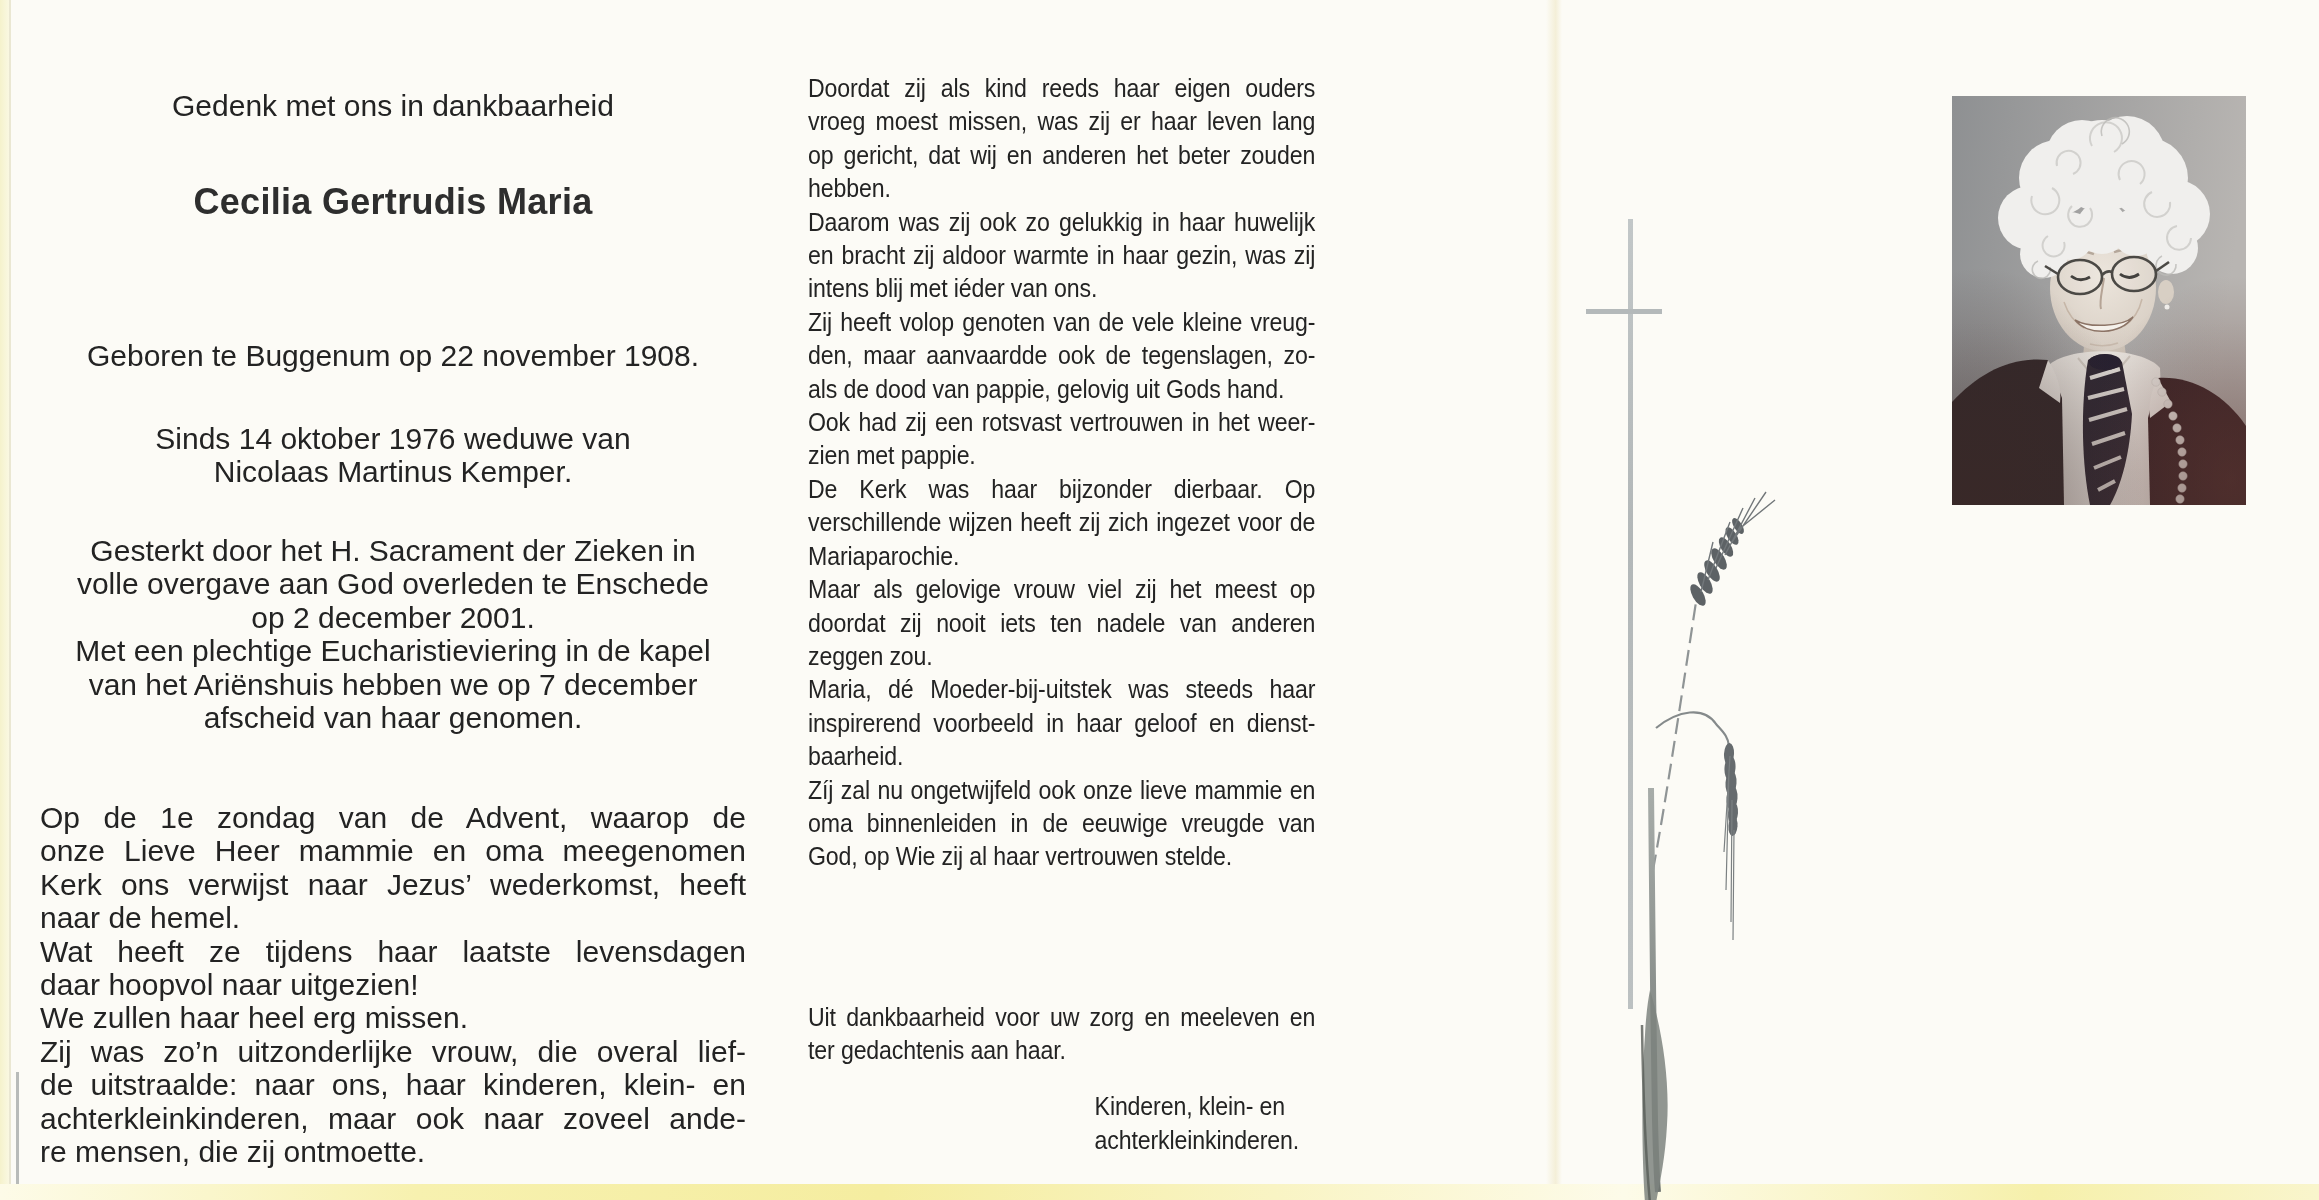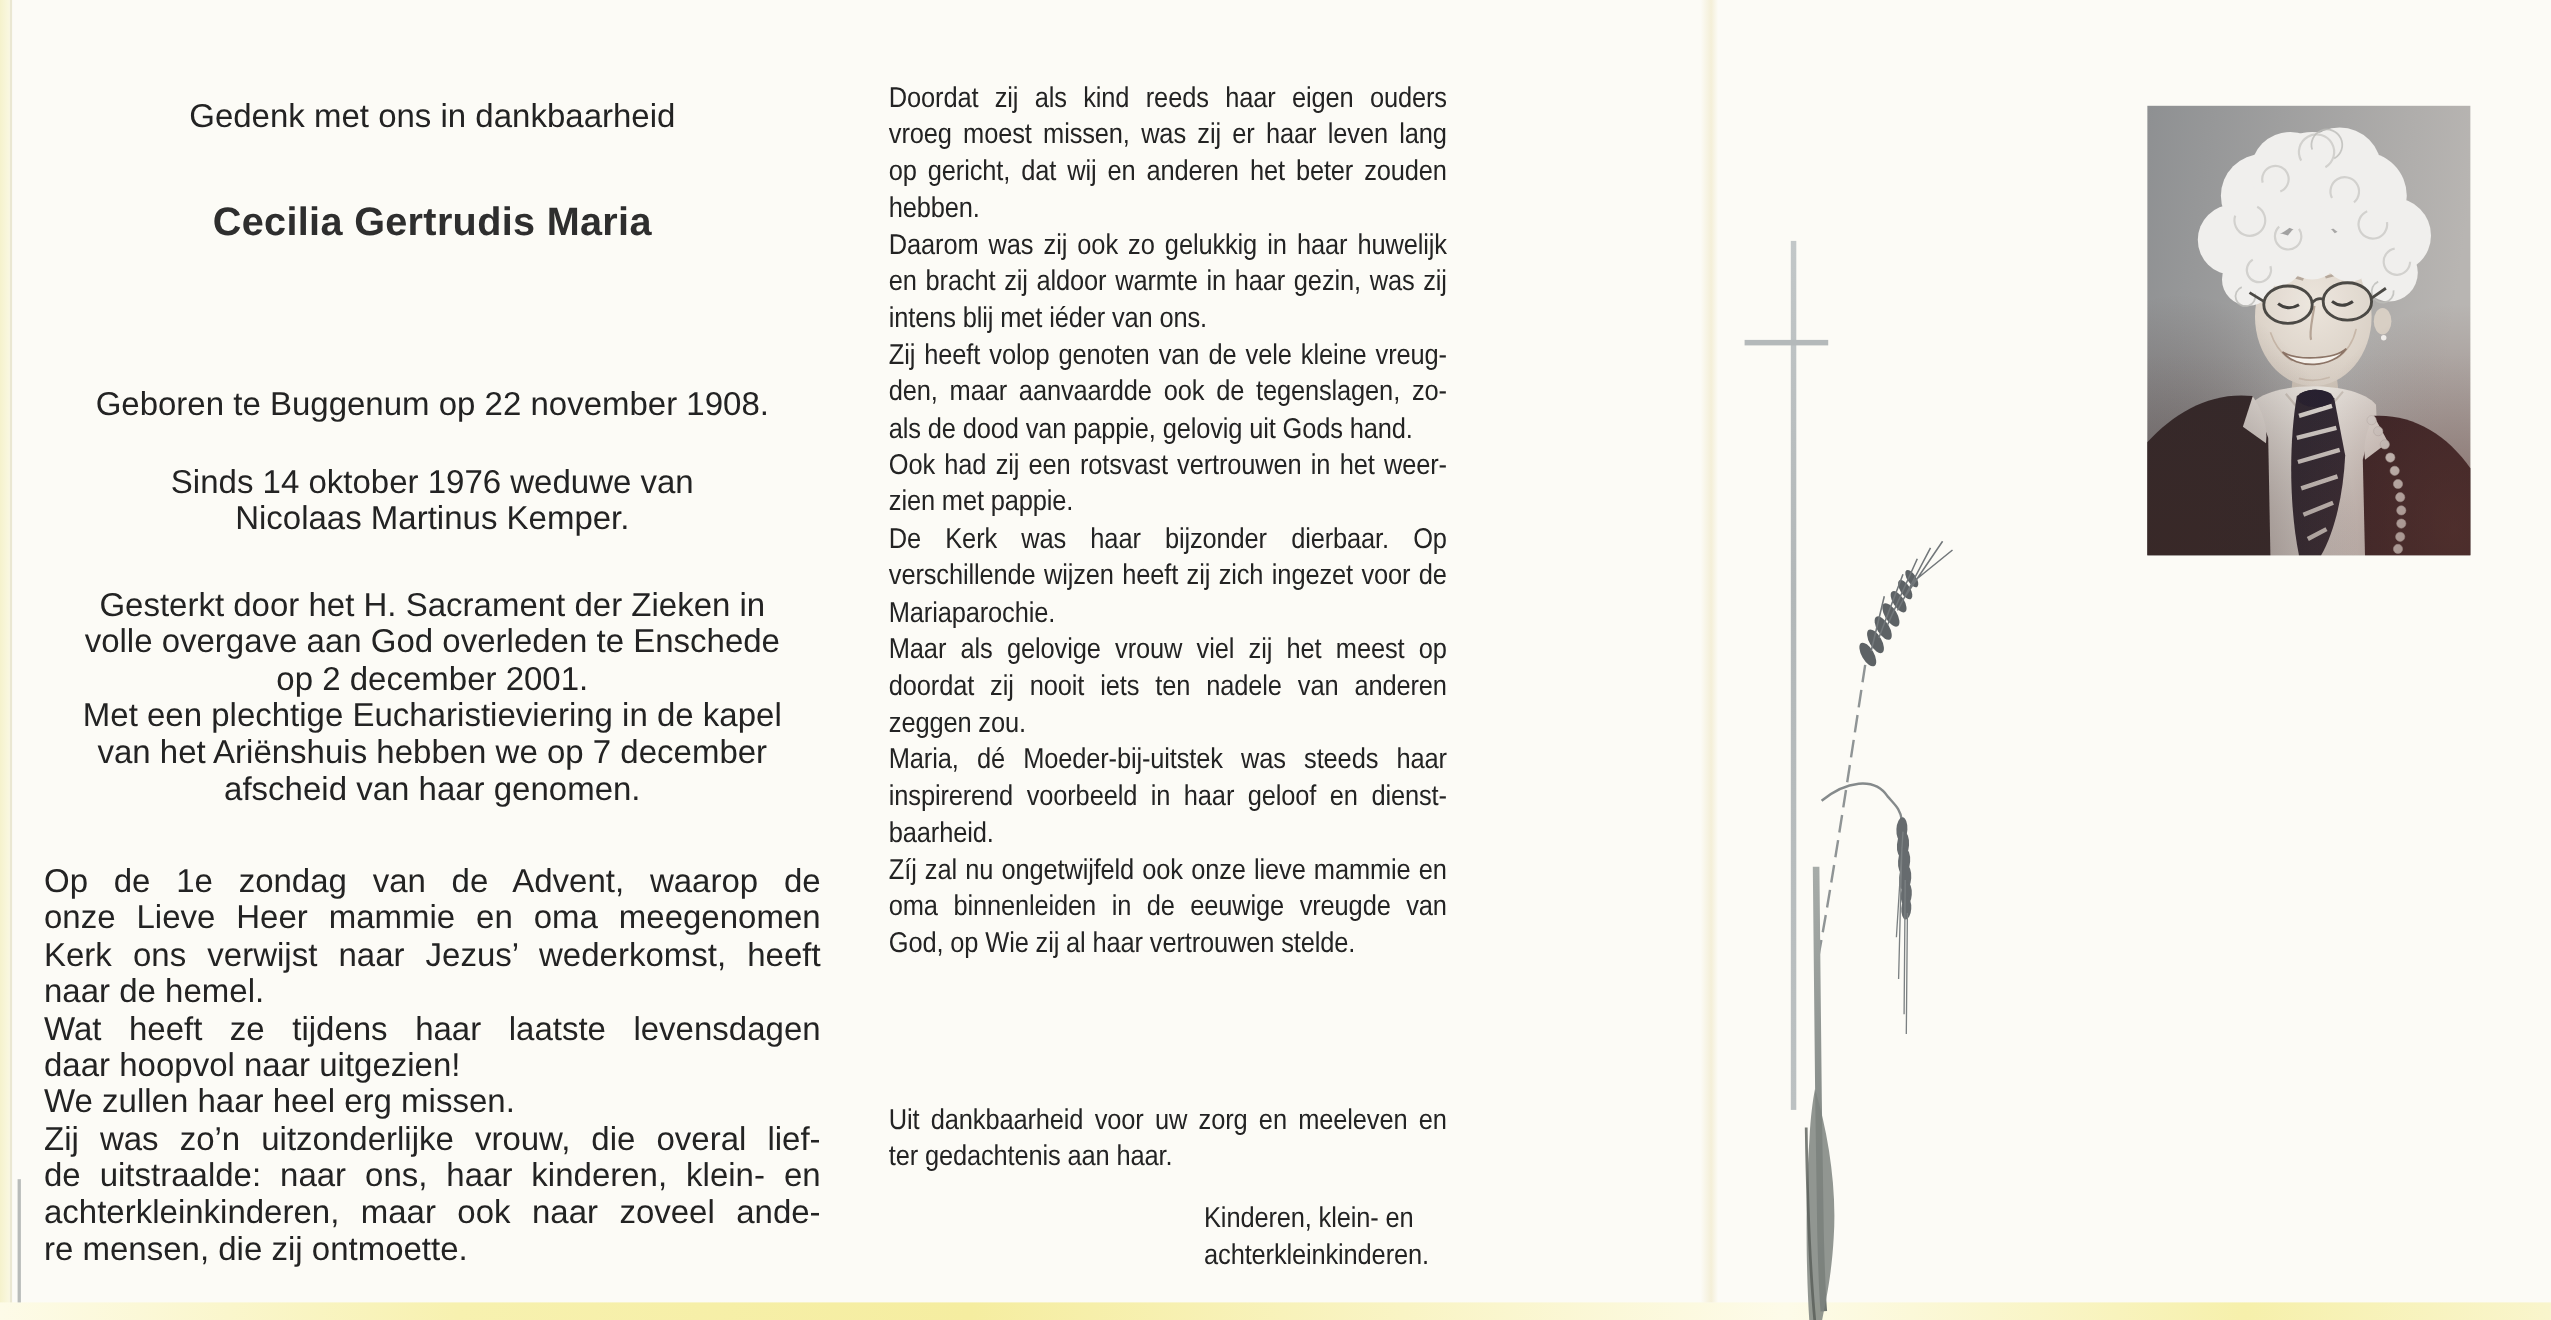--- a/index.html
+++ b/index.html
@@ -57,36 +57,36 @@
 <div class="fold"></div>
 <div class="corner-mark"></div>
 
 <div class="col-left">
   <div class="block center" style="top:74px">
       <div class="ln last">Gedenk met ons in dankbaarheid</div>
     </div>
   <div class="block center name" style="top:168px">
       <div class="ln">Cecilia Gertrudis Maria</div>
     </div>
-  <div class="block center" style="top:336px">
+  <div class="block center" style="top:324px">
       <div class="ln last">Geboren te Buggenum op 22 november 1908.</div>
     </div>
   <div class="block center" style="top:407px">
       <div class="ln">Sinds 14 oktober 1976 weduwe van</div>
       <div class="ln last">Nicolaas Martinus Kemper.</div>
     </div>
   <div class="block center" style="top:519px">
       <div class="ln">Gesterkt door het H. Sacrament der Zieken in</div>
       <div class="ln">volle overgave aan God overleden te Enschede</div>
       <div class="ln">op 2 december 2001.</div>
       <div class="ln">Met een plechtige Eucharistieviering in de kapel</div>
       <div class="ln">van het Ariënshuis hebben we op 7 december</div>
       <div class="ln last">afscheid van haar genomen.</div>
     </div>
-  <div class="block jus" style="top:770px">
+  <div class="block jus" style="top:786px">
     <div>
         <div class="ln">Op de 1e zondag van de Advent, waarop de</div>
         <div class="ln">onze Lieve Heer mammie en oma meegenomen</div>
         <div class="ln">Kerk ons verwijst naar Jezus’ wederkomst, heeft</div>
         <div class="ln last">naar de hemel.</div>
       </div>
     <div>
         <div class="ln">Wat heeft ze tijdens haar laatste levensdagen</div>
         <div class="ln last">daar hoopvol naar uitgezien!</div>
       </div>

